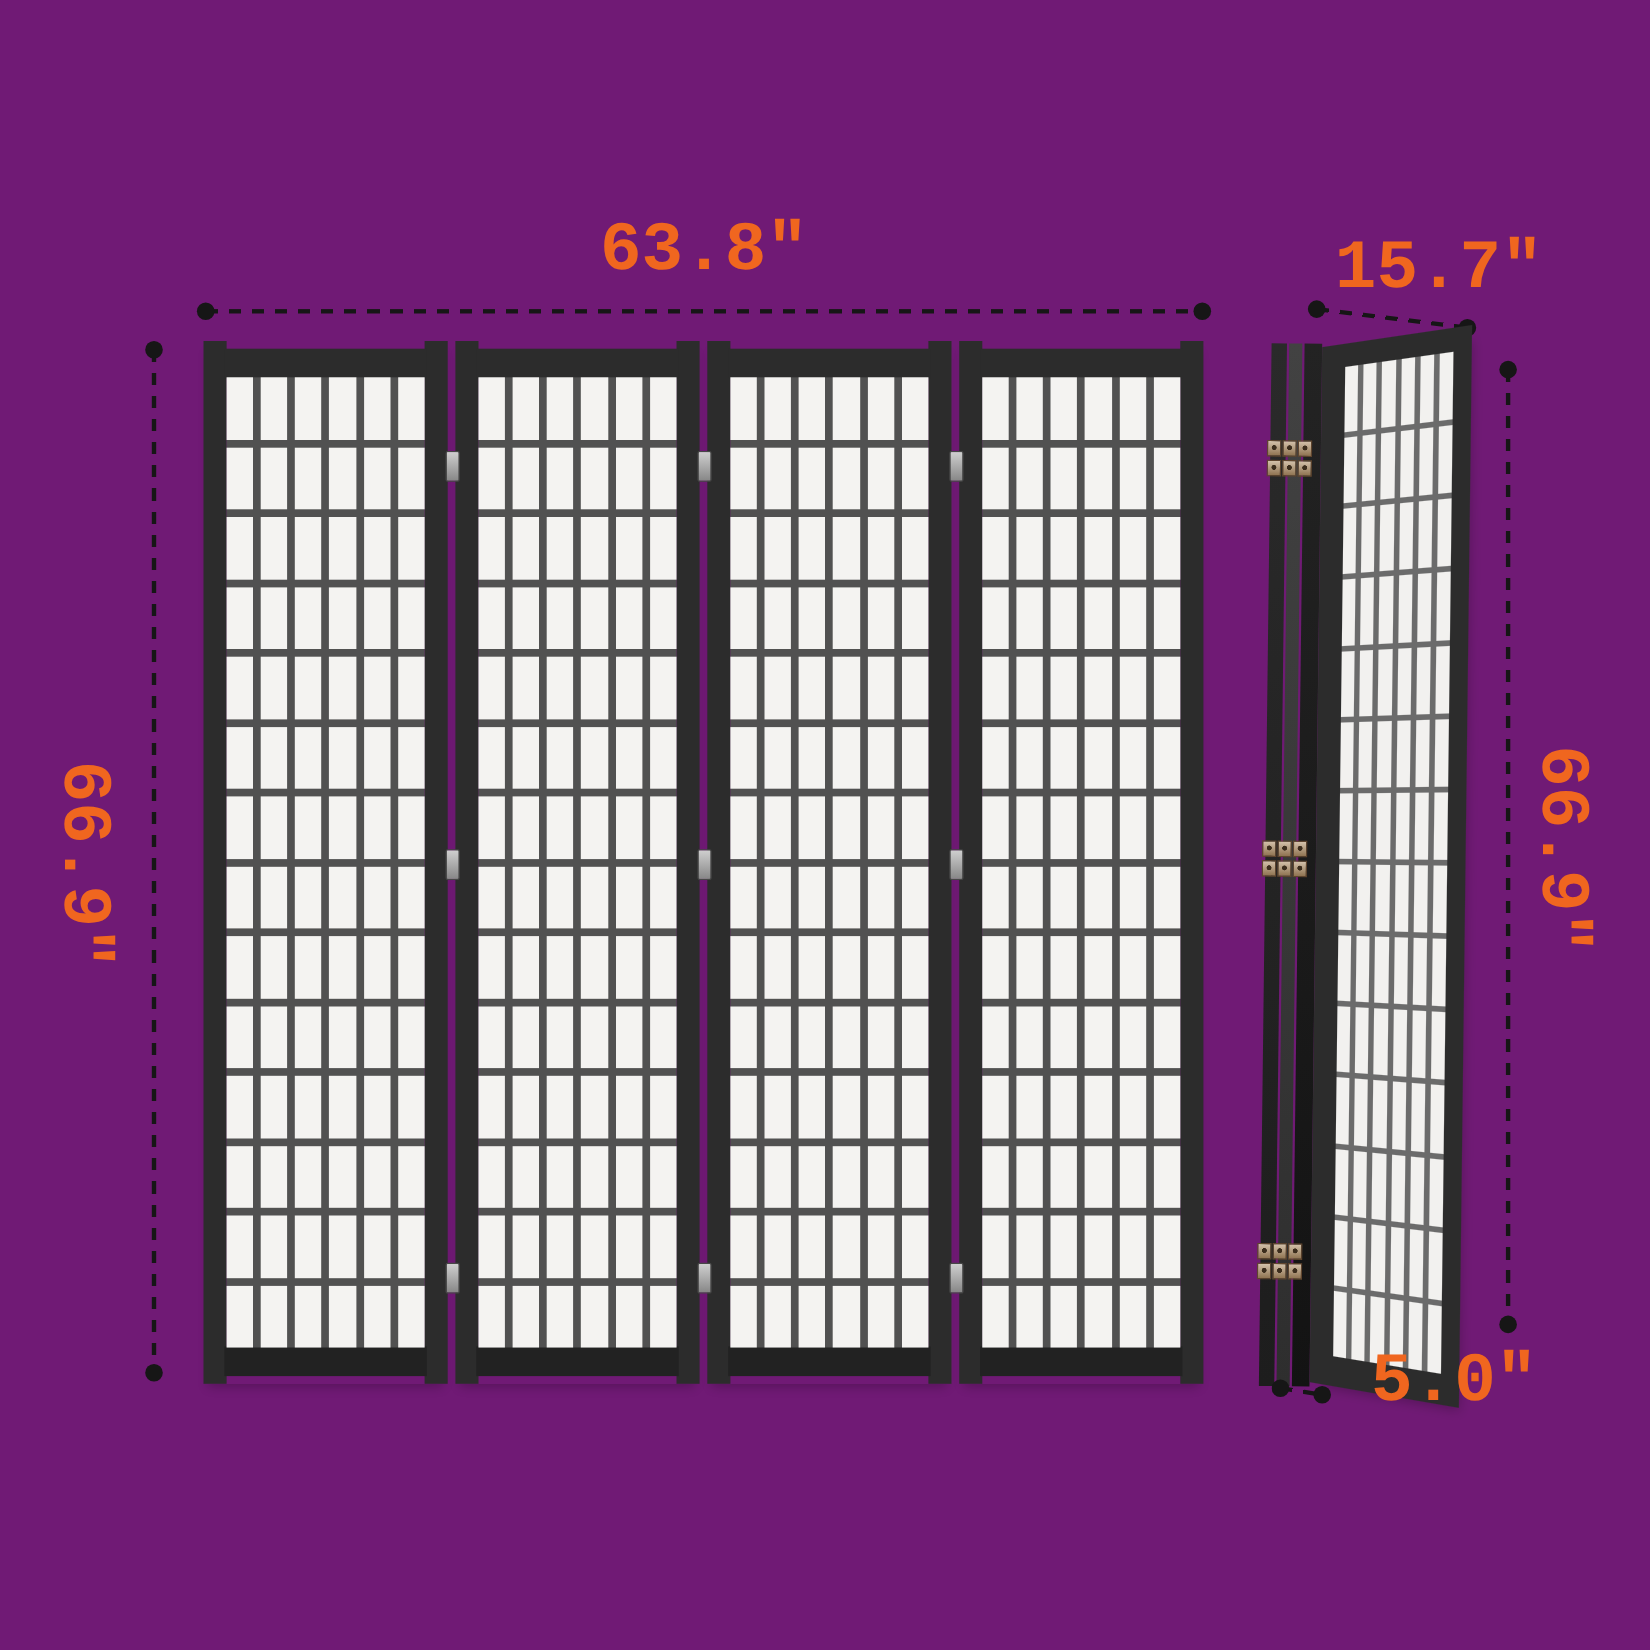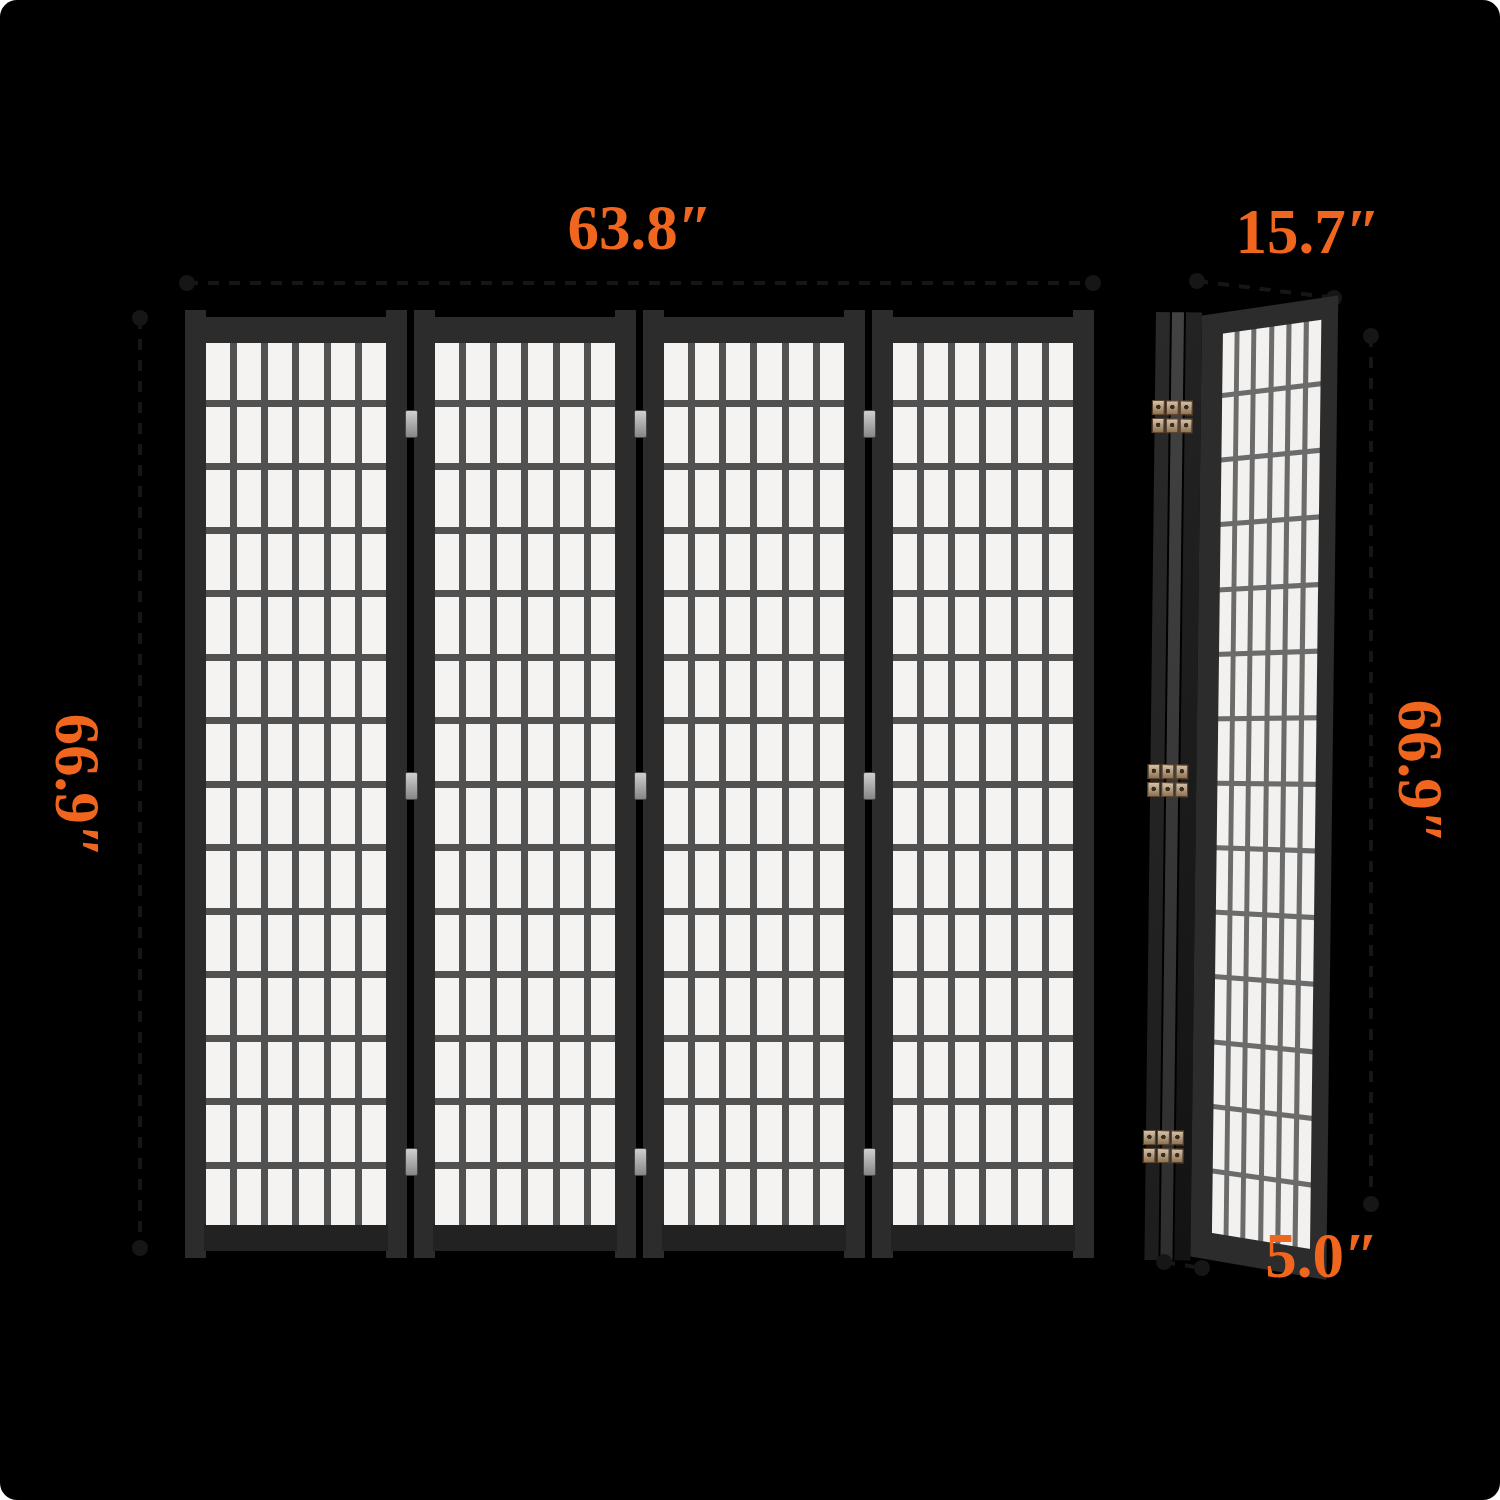--- a/index.html
+++ b/index.html
@@ -1,18 +1,18 @@
 <!DOCTYPE html>
 <html style="--accent: #f0661f; --frame: #2c2c2c; --frame-dark: #222222; --muntin: #515151; --muntin-light: #6b6b6b; --cell: #f4f3f1; --line: #161616; --hinge: #8f7351;"><head>
 <meta charset="utf-8">
 <style>
   html,body{margin:0;padding:0;background:#fff;}
   .canvas{
-    position:relative;width:1500px;height:1500px;background:#000000;
-    overflow:hidden;font-family:Liberation Serif, serif;border-radius:17px;
+    position:relative;width:1500px;height:1500px;background:#701a75;
+    overflow:hidden;font-family:Liberation Mono, monospace;
   }
   
   .dim-label{
     position:absolute;color:var(--accent,#f0661f);
     font-size:63px;font-weight:700;letter-spacing:0px;white-space:nowrap;
     transform:translate(-50%,-50%);line-height:1;
   }
   .dim-label.rot{transform:translate(-50%,-50%) rotate(90deg);}
   .dash-h{position:absolute;height:4px;
     background:repeating-linear-gradient(to right,var(--line,#161616) 0 11px,transparent 11px 21px);}
@@ -444,21 +444,21 @@
       <div class="fhinge" style="left: 220px; top: 462px;"></div>
       <div class="fhinge" style="left: 220px; top: 838px;"></div>
       <div class="fhinge" style="left: 449px; top: 100px;"></div>
       <div class="fhinge" style="left: 449px; top: 462px;"></div>
       <div class="fhinge" style="left: 449px; top: 838px;"></div>
       <div class="fhinge" style="left: 678px; top: 100px;"></div>
       <div class="fhinge" style="left: 678px; top: 462px;"></div>
       <div class="fhinge" style="left: 678px; top: 838px;"></div>
     </div>
 
-  <div class="dim-label" style="left:1308px;top:232px;">15.7″</div>
+  <div class="dim-label" style="left:1308px;top:244px;">15.7″</div>
   <div class="dash-h" style="left:1197px;top:279px;width:138px;transform:rotate(7deg);transform-origin:left center;"></div>
   <div class="dot" style="left:1197px;top:281px;"></div>
   <div class="dot" style="left:1334px;top:298px;"></div>
 
   <div class="folded-view" id="folded-view">
     <div class="strip s1"></div>
     <div class="strip s2"></div>
     <div class="strip s3"></div>
     <div class="face" id="folded-face">
         <div class="face-grid">

